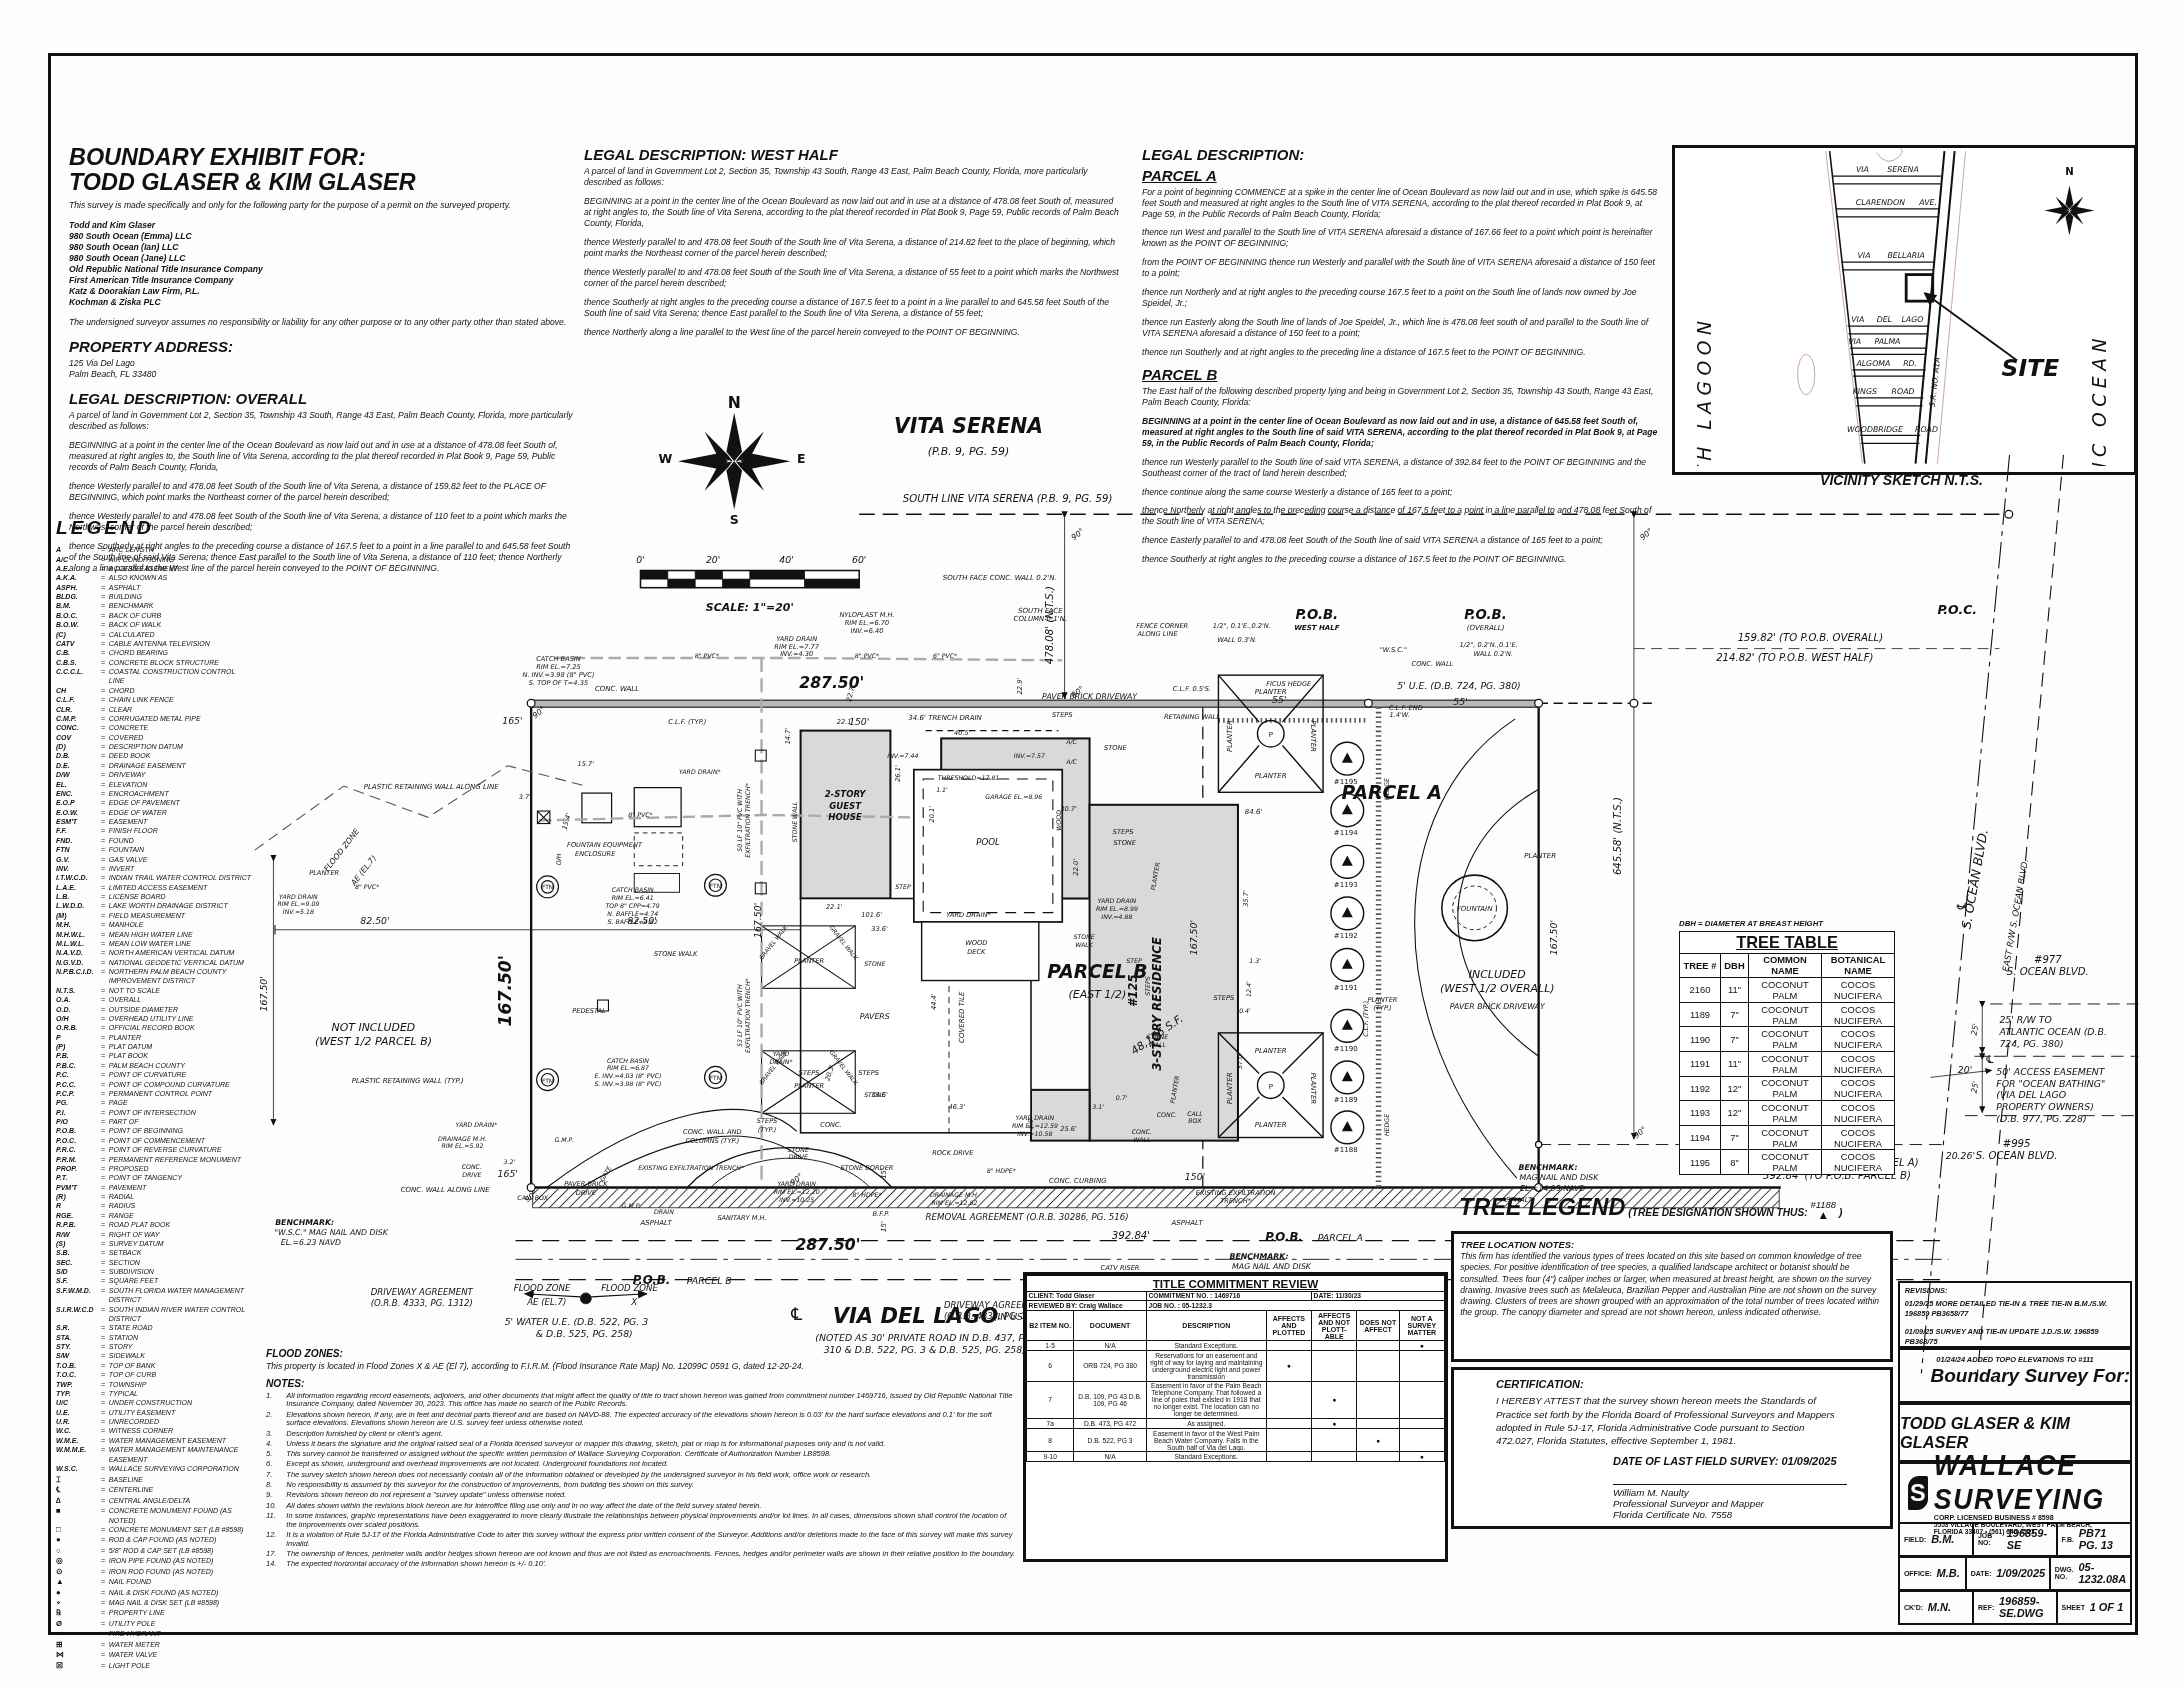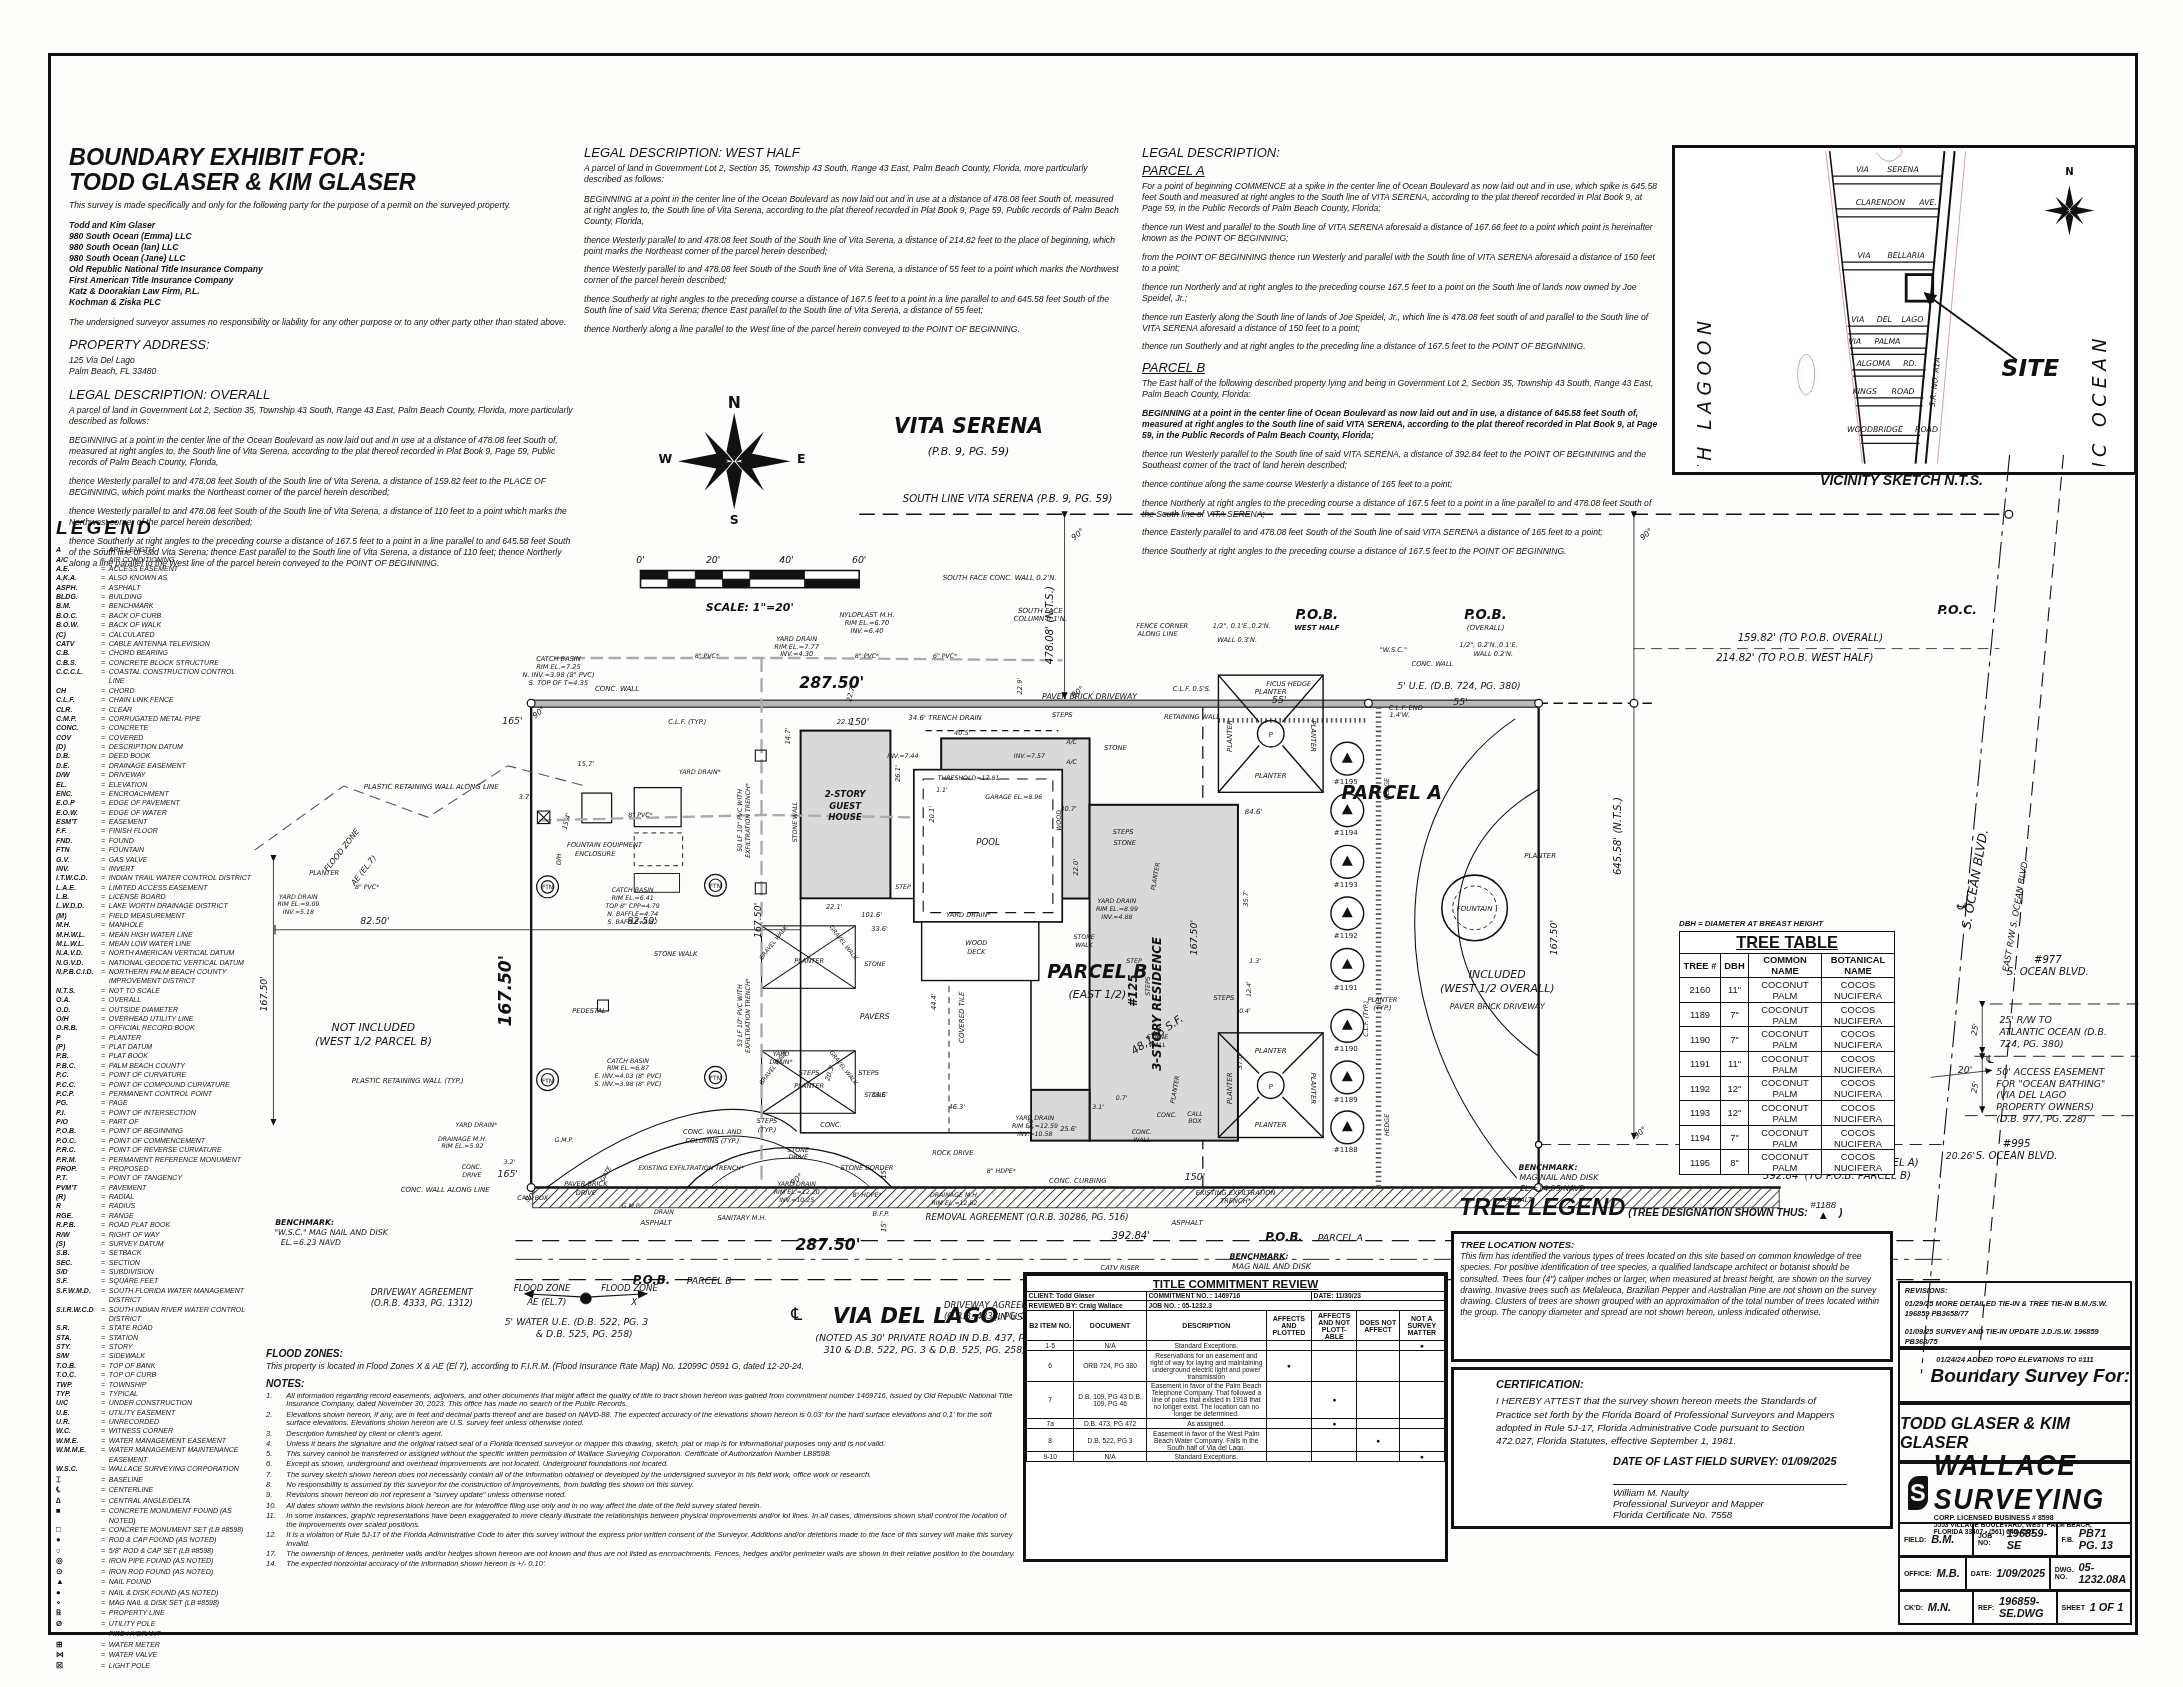--- a/index.html
+++ b/index.html
@@ -3,21 +3,21 @@
 <meta charset="utf-8">
 <style>
   html,body{margin:0;padding:0;background:#e8e8e4;}
   .sheet{position:relative;width:2183px;height:1687px;background:#fdfdfb;font-family:"Liberation Sans",sans-serif;color:#111;overflow:hidden;}
   .frame{position:absolute;left:48px;top:53px;width:2084px;height:1576px;border:3.9px solid #111;}
   .abs{position:absolute;}
   .it{font-style:italic;}
   .b{font-weight:700;}
   .tcol{font-size:8.6px;line-height:1.28;font-style:italic;}
   .tcol p{margin:0 0 8.6px 0;}
-  .tcol .hd{font-weight:400;font-size:13px;margin-bottom:1.6px;}
+  .tcol .hd{font-weight:700;font-size:15px;margin-bottom:1.6px;}
   h1.exh{font-size:23.4px;font-style:italic;margin:0;line-height:1.05;}
   .parties div{font-weight:700;}
   .panel{border:3.1px solid #111;}
   
   .lg{font-size:7px;font-style:italic;line-height:1.34;}
   .lg-title{font-size:19px;font-weight:700;font-style:italic;letter-spacing:3.1px;margin-bottom:6.2px;}
   .lg-row{display:flex;}
   .lg-abbr{width:45px;flex:0 0 45px;font-weight:700;}
   .lg-eq{width:7.8px;flex:0 0 7.8px;}
   .lg-def{flex:1;}

